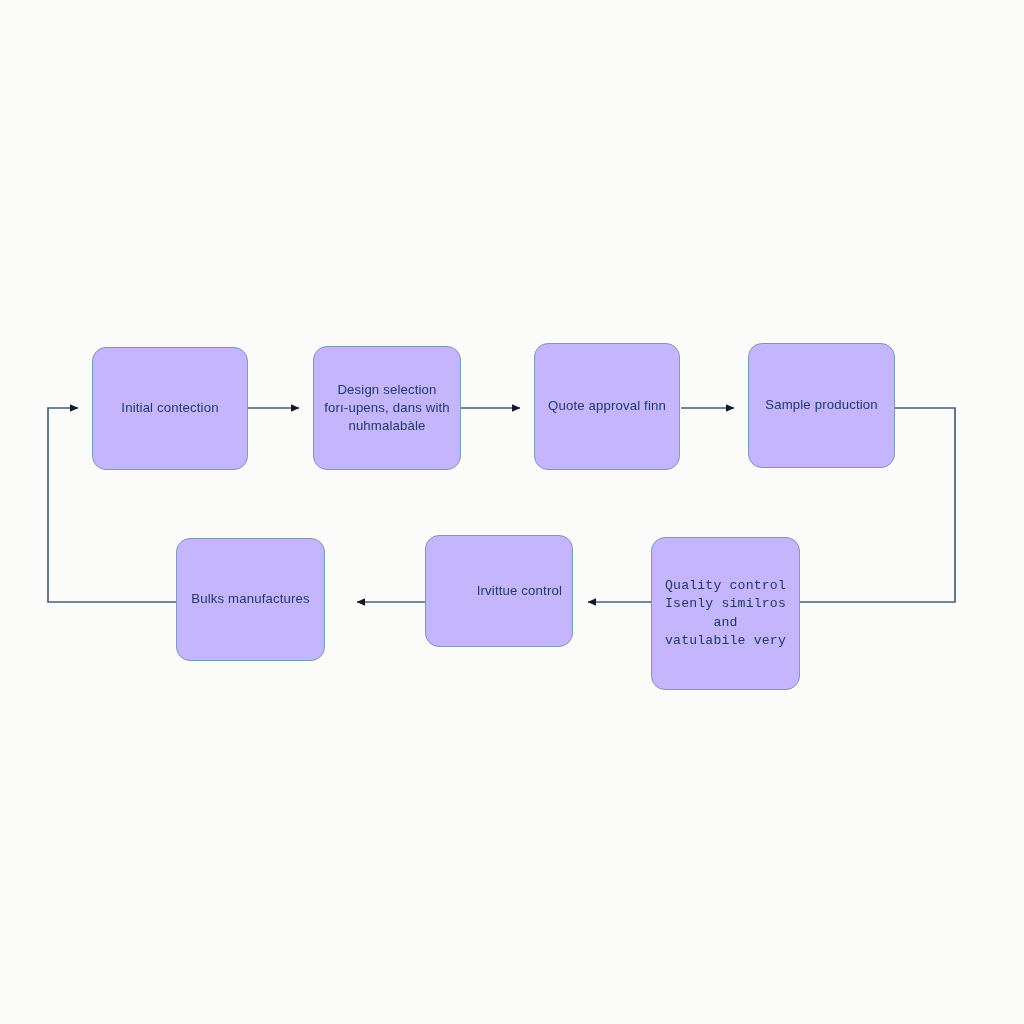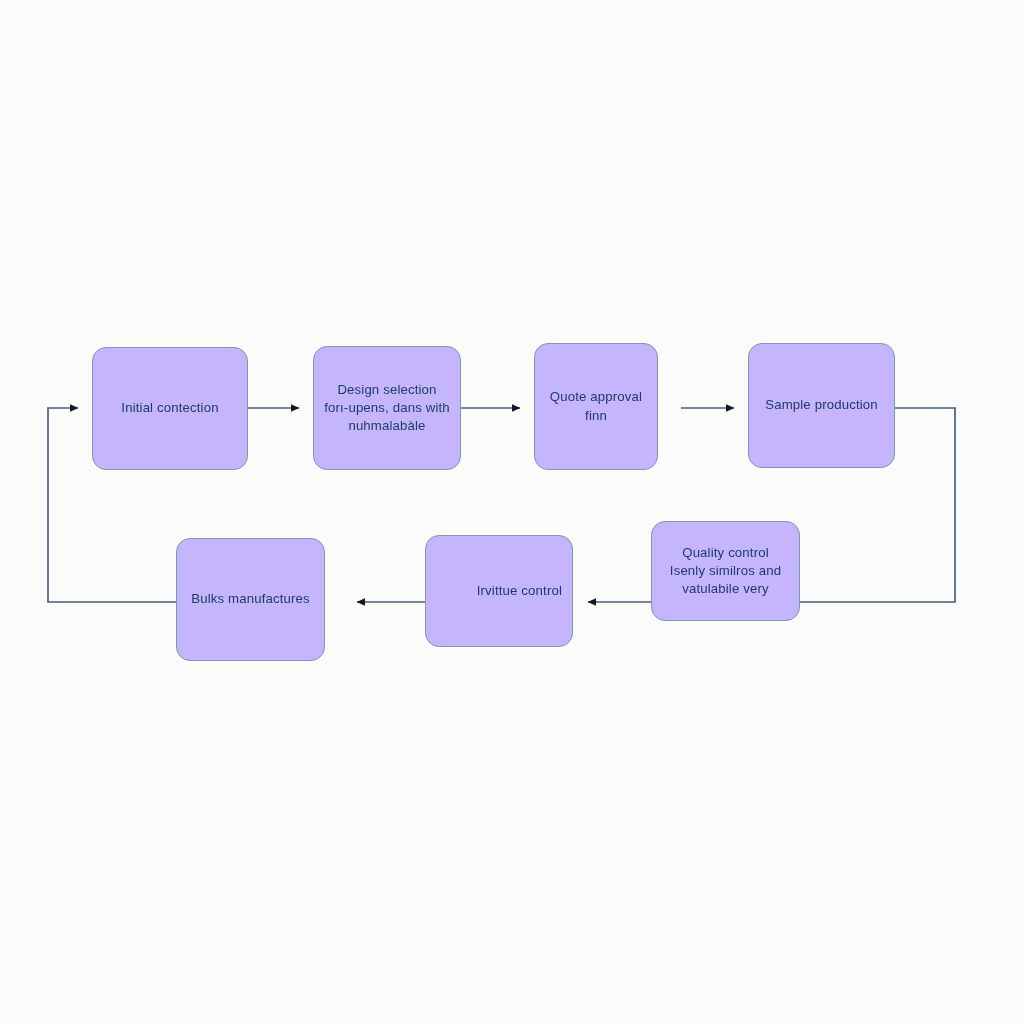--- a/index.html
+++ b/index.html
@@ -37,25 +37,25 @@
   }
   .node-label {
     color: #1f3b63;
     font-size: 13.2px;
     line-height: 1.38;
     letter-spacing: 0.15px;
     white-space: pre-line;
   }
   .n1 { left: 92px;  top: 347px; width: 156px; height: 123px; }
   .n2 { left: 313px; top: 346px; width: 148px; height: 124px; }
-  .n3 { left: 534px; top: 343px; width: 124px; height: 127px; border-radius: 14px; }
+  .n3 { left: 534px; top: 343px; width: 146px; height: 127px; border-radius: 14px; }
   .n4 { left: 748px; top: 343px; width: 147px; height: 125px; }
   .n5 { left: 176px; top: 538px; width: 149px; height: 123px; }
   .n6 { left: 425px; top: 535px; width: 148px; height: 112px; justify-content: flex-end; }
-  .n7 { left: 651px; top: 521px; width: 149px; height: 100px; }
+  .n7 { left: 651px; top: 537px; width: 149px; height: 153px; font-family: Liberation Mono, monospace; }
 </style>
 </head>
 <body>
 
 <div id="canvas">
 
   <svg id="edges" viewBox="0 0 1024 1024" xmlns="http://www.w3.org/2000/svg">
     <defs>
       <marker id="arrowR" markerWidth="9" markerHeight="9" refX="8.2" refY="4.5" orient="auto" markerUnits="userSpaceOnUse">
         <path d="M0,0.6 L8.6,4.5 L0,8.4 Z" fill="#111827"></path>

